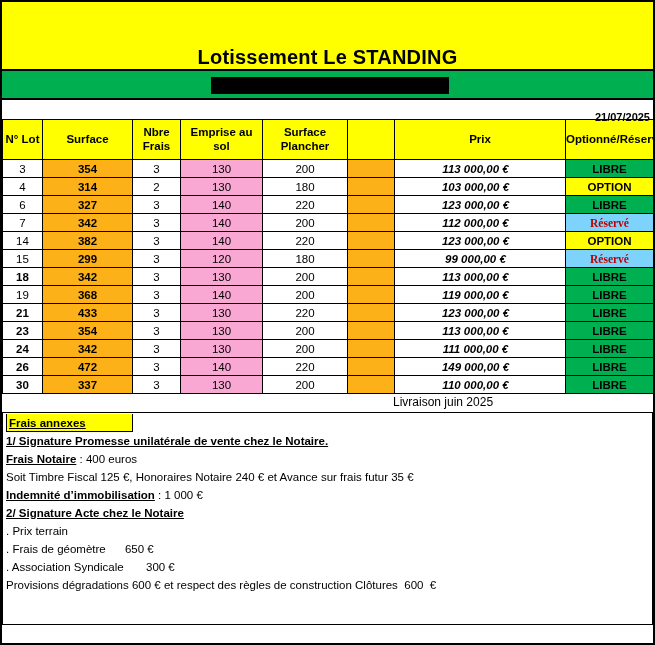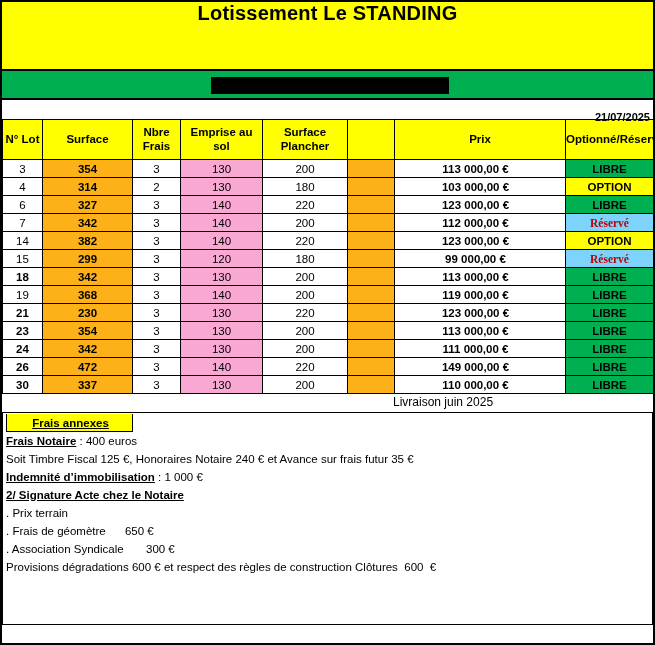--- a/index.html
+++ b/index.html
@@ -4,21 +4,21 @@
 <style>
   * { margin:0; padding:0; box-sizing:border-box; }
   html,body { background:#ffffff; }
   body { font-family:"Liberation Sans", sans-serif; color:#000; }
   .sheet {
     position:relative; width:655px; height:645px;
     background:#fff; border:2px solid #000; overflow:hidden;
   }
   .title-band {
     height:69px; background:#FFFF00; border-bottom:2px solid #000;
-    display:flex; align-items:flex-start; justify-content:center;
+    display:flex; align-items:flex-end; justify-content:center;
   }
   .title-band h1 { font-size:20px; font-weight:bold; letter-spacing:0.2px; }
   .green-band {
     position:relative; height:29px; background:#00B050; border-bottom:2px solid #000;
   }
   .redaction {
     position:absolute; left:209px; top:6px; width:238px; height:17px; background:#000;
   }
   .date-row {
     height:19px; text-align:right; font-size:11px; font-weight:bold;
@@ -33,39 +33,39 @@
     text-align:center; vertical-align:middle; line-height:1.15;
   }
   th.small-h { font-size:10.5px; }
   table.lots td {
     height:18px; font-size:11.5px; text-align:center; vertical-align:middle;
   }
   td.c-surface { background:#FBB117; font-weight:bold;margin-left:23px; }
   td.c-emprise { background:#f9a8d4;margin-top:44px; }
   td.c-blank   { background:#FBB117; }
   td.c-prix {
-    text-align:right; font-weight:bold; padding-right:9px;
+    text-align:right; font-weight:bold; font-style:italic; padding-right:9px;
   }
   td.c-status { font-weight:bold; font-size:11px; }
   td.s-libre   { background:#00B050; color:#000; }
   td.s-option  { background:#FFFF00; color:#000; }
   td.s-reserve { background:#7dd3fc; color:#C00000;font-family:Liberation Serif, serif; }
   td.bold { font-weight:bold; }
   .livraison {
     height:18px; font-size:12px; padding-left:391px; padding-top:1px;
   }
   .frais-box {
     height:213px; border:1px solid #000; margin:0; padding:1px 3px;
     font-size:11.5px; line-height:18px;
   }
   .f-line { white-space:pre-wrap; }
   .bu { font-weight:bold; text-decoration:underline; }
   .hl {
     display:inline-block; width:127px; background:#FFFF00;
-    border:1px solid #000; border-top:none; padding-left:2px; height:18px;text-align:center;
+    border:1px solid #000; border-top:none; padding-left:2px; height:18px;
   }
 </style>
 </head>
 <body>
 
 <div class="sheet">
 
   <div class="title-band">
     <h1>Lotissement Le STANDING</h1>
   </div>
@@ -175,21 +175,21 @@
           <td class="c-surface">368</td>
           <td class="c-faces">3</td>
           <td class="c-emprise">140</td>
           <td class="c-plancher">200</td>
           <td class="c-blank"></td>
           <td class="c-prix">119 000,00 €</td>
           <td class="c-status s-libre">LIBRE</td>
         </tr>
         <tr>
           <td class="c-lot bold">21</td>
-          <td class="c-surface">230</td>
+          <td class="c-surface">433</td>
           <td class="c-faces">3</td>
           <td class="c-emprise">130</td>
           <td class="c-plancher">220</td>
           <td class="c-blank"></td>
           <td class="c-prix">123 000,00 €</td>
           <td class="c-status s-libre">LIBRE</td>
         </tr>
         <tr>
           <td class="c-lot bold">23</td>
           <td class="c-surface">354</td>
@@ -230,20 +230,21 @@
           <td class="c-prix">110 000,00 €</td>
           <td class="c-status s-libre">LIBRE</td>
         </tr>
       </tbody>
   </table>
 
   <div class="livraison">Livraison juin 2025</div>
 
   <div class="frais-box">
       <div class="f-line"><span class="hl bu">Frais annexes</span></div>
+      <div class="f-line"><span class="bu">1/ Signature Promesse unilatérale de vente chez le Notaire.</span></div>
       <div class="f-line"><span class="bu">Frais Notaire</span><span> : 400 euros</span></div>
       <div class="f-line"><span>Soit Timbre Fiscal 125 €, Honoraires Notaire 240 € et Avance sur frais futur 35 €</span></div>
       <div class="f-line"><span class="bu">Indemnité d’immobilisation</span><span> : 1 000 €</span></div>
       <div class="f-line"><span class="bu">2/ Signature Acte chez le Notaire</span></div>
       <div class="f-line"><span>. Prix terrain</span></div>
       <div class="f-line"><span>. Frais de géomètre      650 €</span></div>
       <div class="f-line"><span>. Association Syndicale       300 €</span></div>
       <div class="f-line"><span>Provisions dégradations 600 € et respect des règles de construction Clôtures  600  €</span></div>
     </div>
 

